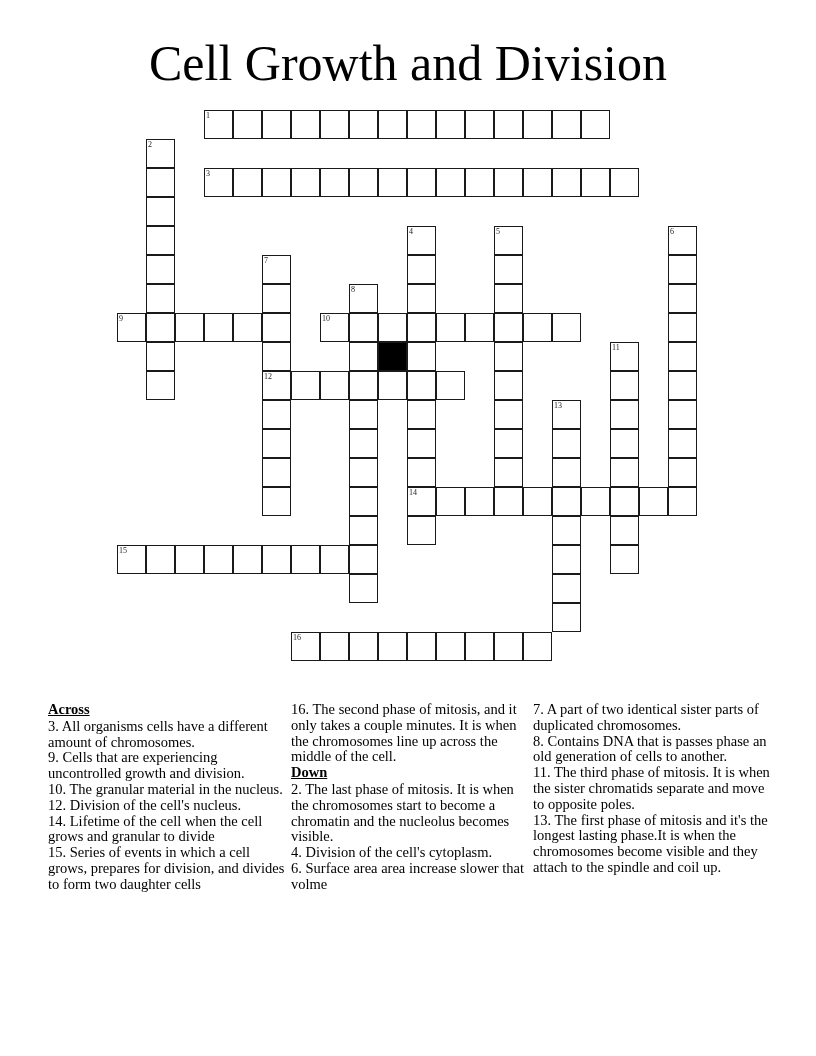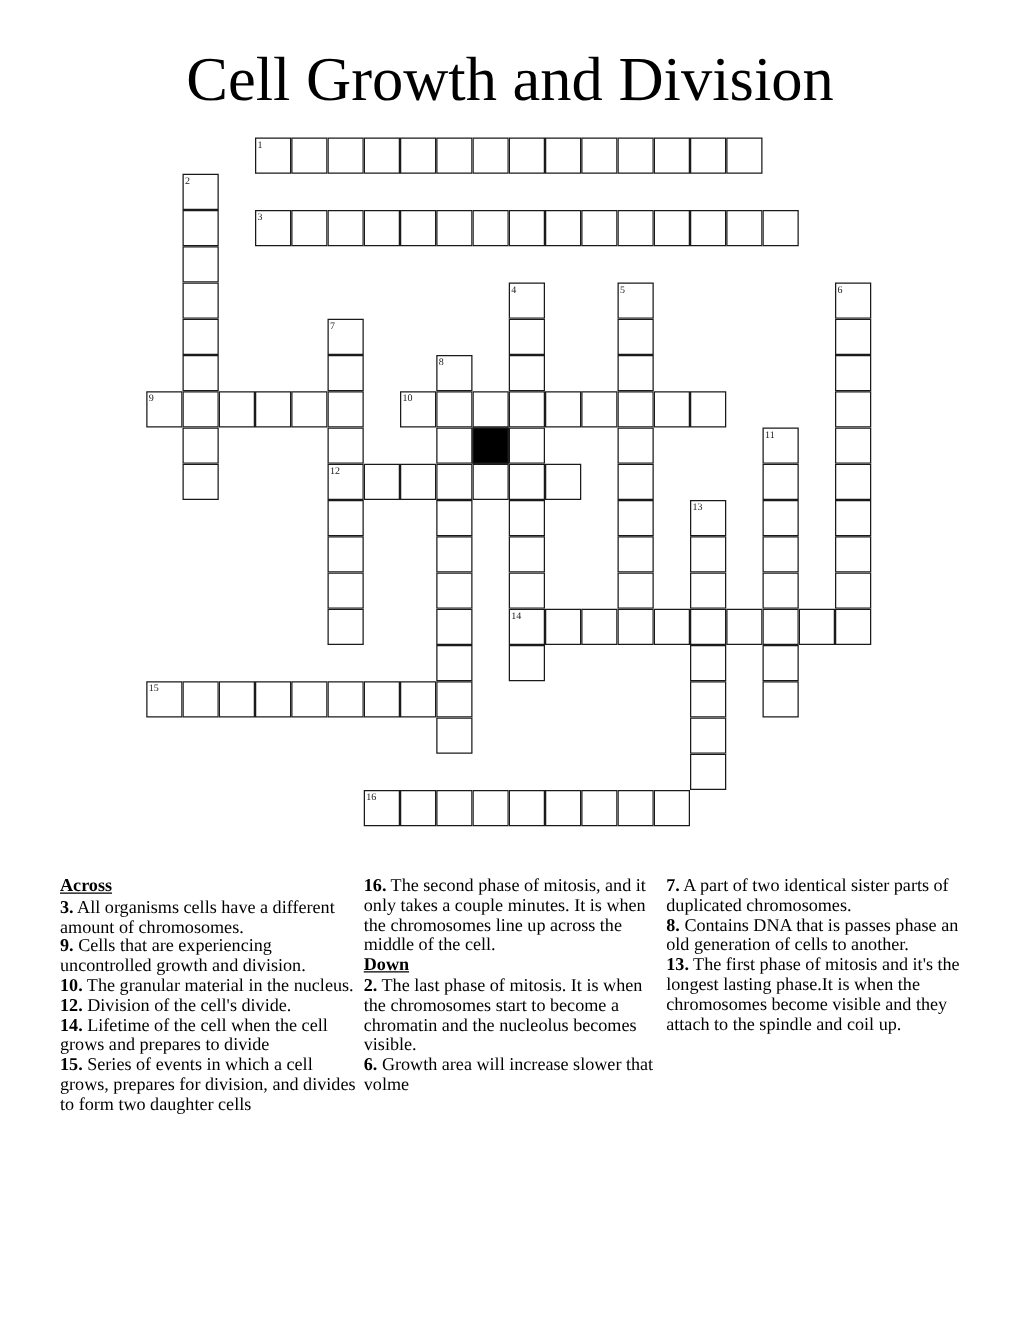--- a/index.html
+++ b/index.html
@@ -6,21 +6,21 @@
   body { width: 816px; height: 1056px; position: relative; overflow: hidden; font-family: "Liberation Serif", serif; color: #000; }
   .title { position: absolute; left: 0; top: 30px; width: 816px; text-align: center; font-size: 50px; line-height: 66px; font-weight: normal; }
   .grid { position: absolute; left: 0; top: 0; width: 816px; height: 700px; }
   .cell { position: absolute; width: 29px; height: 29px; box-sizing: border-box; border: 1.5px solid #1a1a1a; background: #fff; }
   .cell.black { background: #000; }
   .num { position: absolute; left: 1px; top: 0px; font-size: 8px; line-height: 9px; color: #222; }
   .clues { position: absolute; top: 702px; font-size: 14.5px; line-height: 15.8px; }
   .col { position: absolute; width: 240px; }
   .heading { font-weight: bold; text-decoration: underline; margin: 0 0 1px 0; }
   .clue { margin: 0 0 0 0; }
-  .clue b { font-weight: bold; }
+  .clue b { font-weight: normal; }
 </style>
 </head>
 <body>
 
 <div class="title">Cell Growth and Division</div>
 
 <div class="grid" id="grid">
     <div class="cell" style="left: 204px; top: 110px;">
       <span class="num">1</span>
     </div>
@@ -196,28 +196,30 @@
     <div class="cell" style="left: 523px; top: 632px;"></div>
     <div class="cell black" style="left: 378px; top: 342px;"></div>
   </div>
 
 <div class="clues">
   <div class="col" style="left:48px;">
     <div class="heading">Across</div>
     <div class="clue"><b>3.</b><span> All organisms cells have a different amount of chromosomes.</span></div>
     <div class="clue"><b>9.</b><span> Cells that are experiencing uncontrolled growth and division.</span></div>
     <div class="clue"><b>10.</b><span> The granular material in the nucleus.</span></div>
-    <div class="clue"><b>12.</b><span> Division of the cell's divide.</span></div>
-    <div class="clue"><b>14.</b><span> Lifetime of the cell when the cell grows and prepares to divide</span></div>
+    <div class="clue"><b>12.</b><span> Division of the cell's nucleus.</span></div>
+    <div class="clue"><b>14.</b><span> Lifetime of the cell when the cell grows and granular to divide</span></div>
     <div class="clue"><b>15.</b><span> Series of events in which a cell grows, prepares for division, and divides to form two daughter cells</span></div>
   </div>
   <div class="col" style="left:291px;">
     <div class="clue"><b>16.</b><span> The second phase of mitosis, and it only takes a couple minutes. It is when the chromosomes line up across the middle of the cell.</span></div>
     <div class="heading">Down</div>
     <div class="clue"><b>2.</b><span> The last phase of mitosis. It is when the chromosomes start to become a chromatin and the nucleolus becomes visible.</span></div>
-    <div class="clue"><b>6.</b><span> Growth area will increase slower that volme</span></div>
+    <div class="clue"><b>4.</b><span> Division of the cell's cytoplasm.</span></div>
+    <div class="clue"><b>6.</b><span> Surface area area increase slower that volme</span></div>
   </div>
   <div class="col" style="left:533px;">
     <div class="clue"><b>7.</b><span> A part of two identical sister parts of duplicated chromosomes.</span></div>
     <div class="clue"><b>8.</b><span> Contains DNA that is passes phase an old generation of cells to another.</span></div>
+    <div class="clue"><b>11.</b><span> The third phase of mitosis. It is when the sister chromatids separate and move to opposite poles.</span></div>
     <div class="clue"><b>13.</b><span> The first phase of mitosis and it's the longest lasting phase.It is when the chromosomes become visible and they attach to the spindle and coil up.</span></div>
   </div>
 </div>
 
 </body></html>

